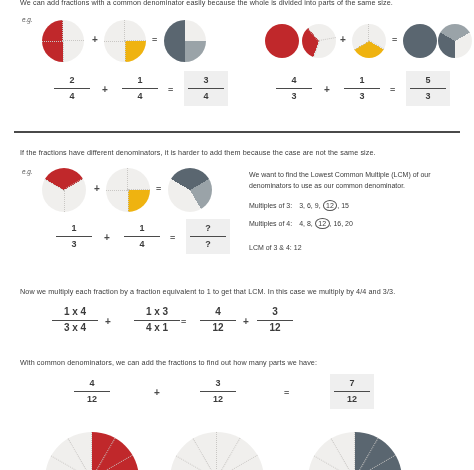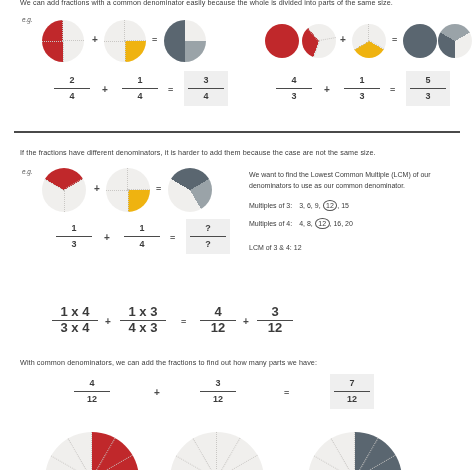--- a/index.html
+++ b/index.html
@@ -22,21 +22,21 @@
   .pie{position:absolute;border-radius:50%;background:#f0efed;}
   .tick{position:absolute;left:50%;top:50%;width:1px;background:transparent;
         border-left:1px dotted #c9c7c4;transform-origin:0 0;}
 
   
   .frac{position:absolute;text-align:center;width:44px;}
   .frac .num,.frac .den{
     font-size:9px;font-weight:bold;line-height:12px;height:13px;color:#3b3b3b;
   }
   .frac .bar{height:1.2px;background:#4a4a4a;margin:1px 4px;}
-  .frac.small .num,.frac.small .den{font-size:13px;}
+  .frac.small .num,.frac.small .den{font-size:10px;}
   .red{color:#c0282b;}
   .gold{color:#e8b10c;}
   .qm{color:#b7b7b7;}
   .boxed{background:#efefef;padding:3px 0;}
   .op{position:absolute;font-size:10px;font-weight:bold;color:#4a4a4a;}
   .opeq{position:absolute;font-size:9px;font-weight:bold;color:#6a6a6a;letter-spacing:-1px;}
 
   
   .lcm{position:absolute;font-size:7px;line-height:10.5px;color:#3a3a3a;}
   .lcm .line{white-space:nowrap;margin-bottom:2px;}
@@ -173,31 +173,32 @@
       <span>Multiples of 4:</span>
       <span style="margin-left:5px;">4</span>,
       <span>8</span>,
       <span class="circled">12</span>,
       <span>16</span>,
       <span>20</span>
     </div>
     <div class="line" style="margin-top:14px;">LCM of 3 &amp; 4:  12</div>
   </div>
 
+  <div class="para" style="left:20px;top:287px;">Now we multiply each fraction by a fraction equivalent to 1 to get that LCM. In this case we multiply by 4/4 and 3/3.</div>
 
   <div class="frac small" style="left:48px;top:306px;width:54px;">
     <div class="num red">1 x 4</div>
     <div class="bar"></div>
     <div class="den red">3 x 4</div>
   </div>
   <div class="op" style="left:105px;top:316px;">+</div>
-  <div class="frac small" style="left:116px;top:306px;width:54px;">
+  <div class="frac small" style="left:130px;top:306px;width:54px;">
     <div class="num red">1 x 3</div>
     <div class="bar"></div>
-    <div class="den red">4 x 3</div>
+    <div class="den red">4 x 1</div>
   </div>
   <div class="opeq" style="left:181px;top:317px;">=</div>
   <div class="frac small" style="left:196px;top:306px;width:44px;">
     <div class="num">4</div>
     <div class="bar"></div>
     <div class="den">12</div>
   </div>
   <div class="op" style="left:243px;top:316px;">+</div>
   <div class="frac small" style="left:253px;top:306px;width:44px;">
     <div class="num">3</div>

